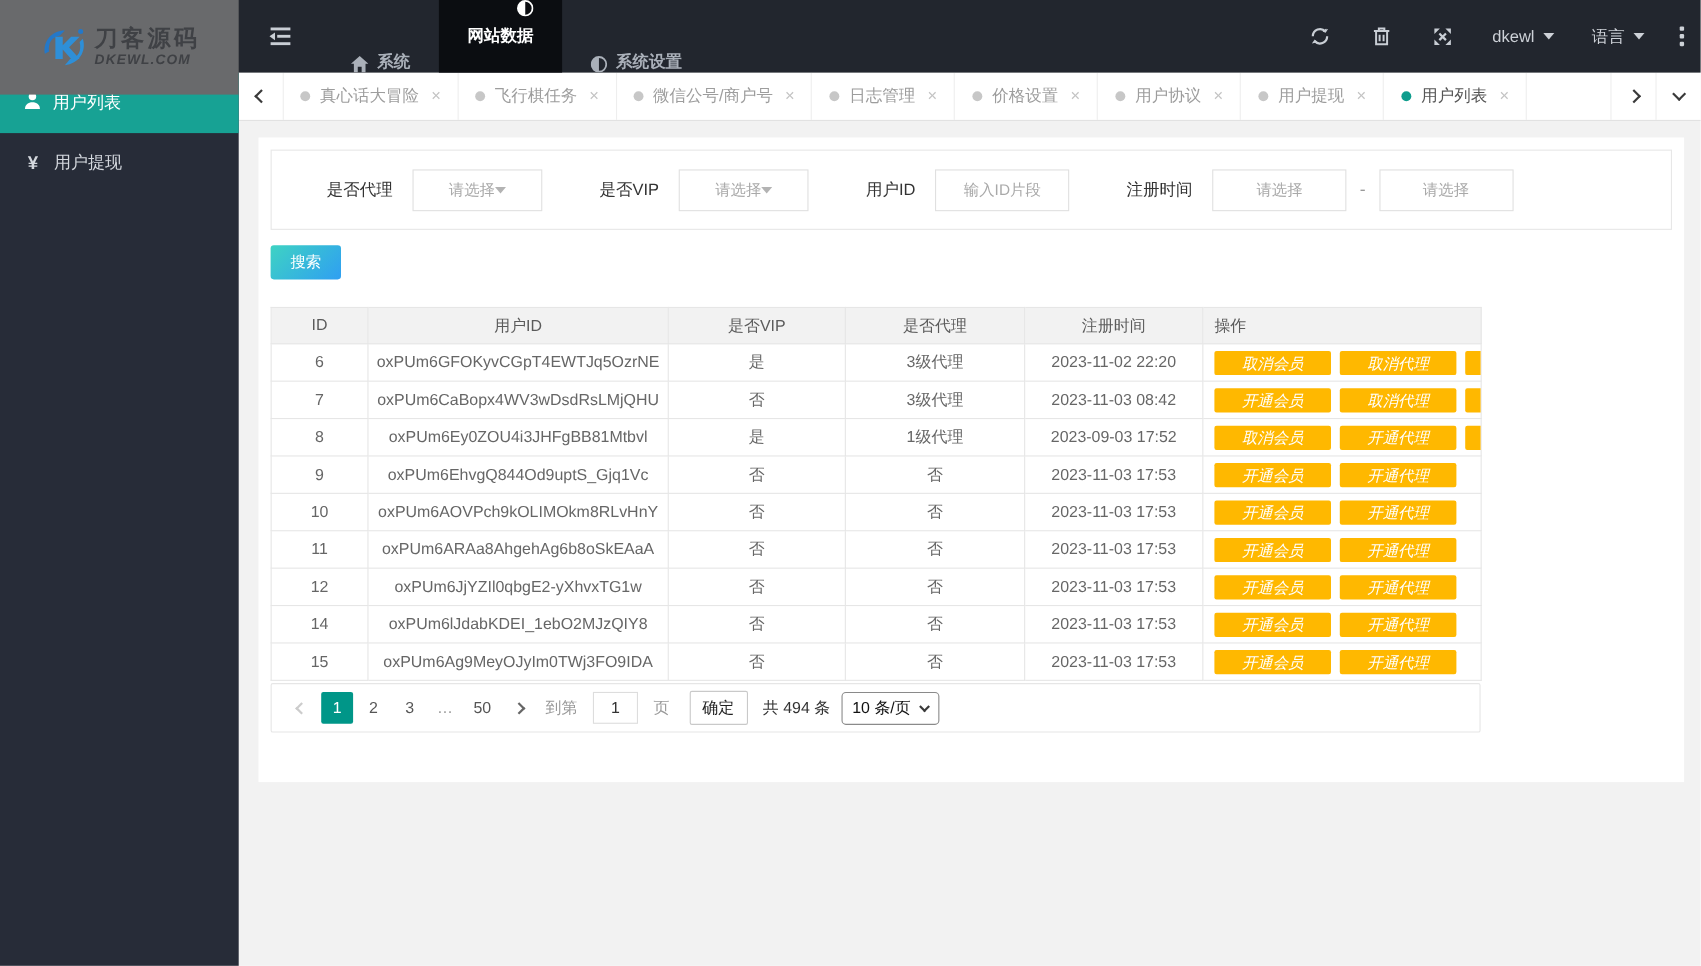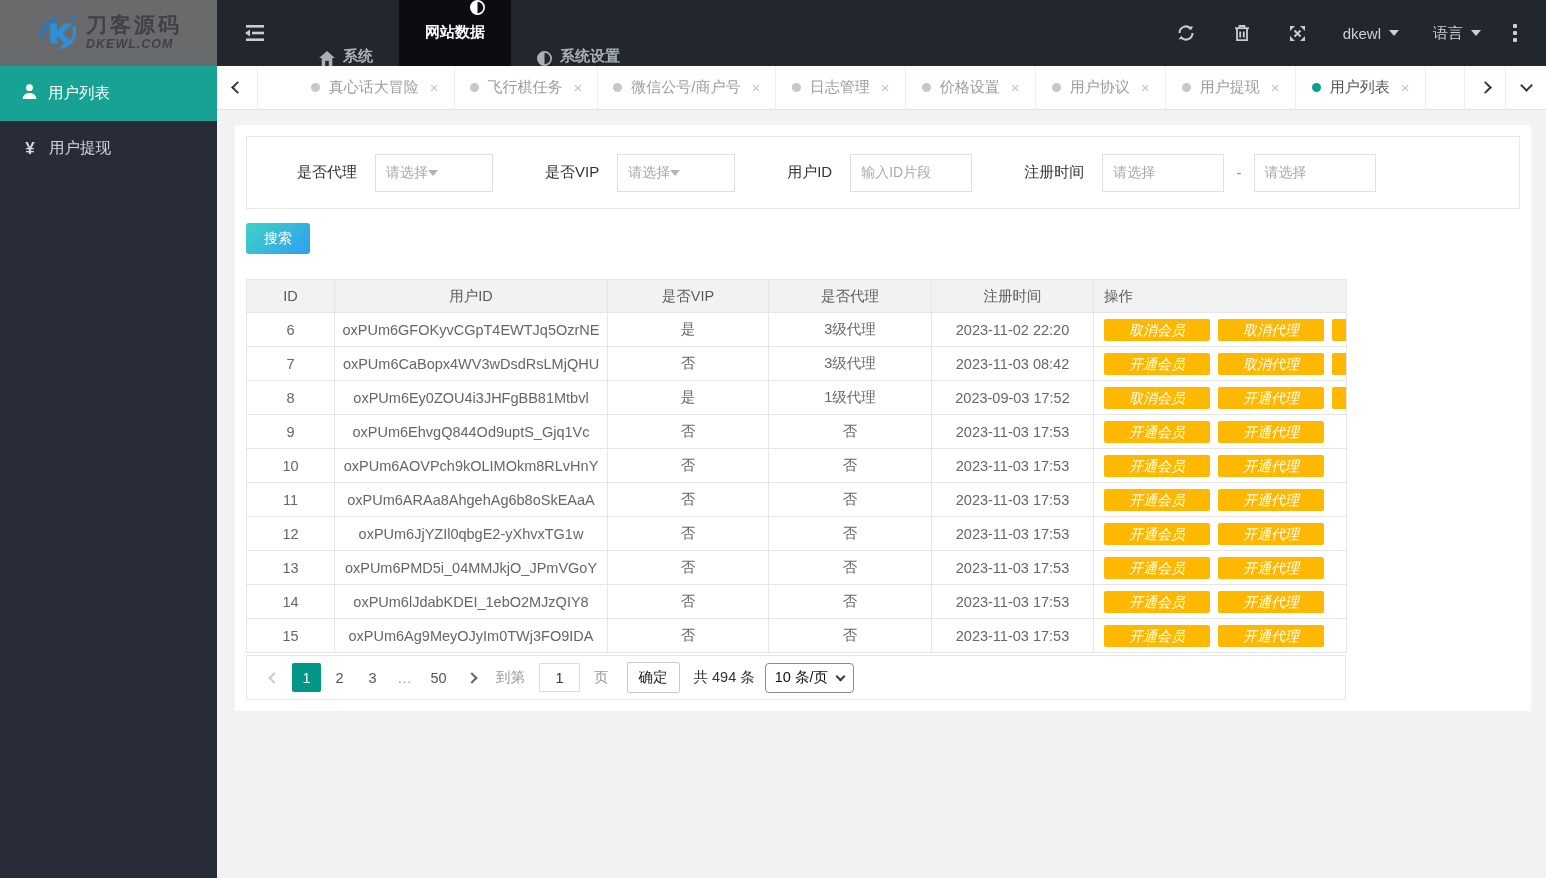--- a/index.html
+++ b/index.html
@@ -4,62 +4,62 @@
 <style>
   * { box-sizing: border-box; }
   html,body { margin:0; padding:0; }
   body {
     width:1546px; height:878px; overflow:hidden; position:relative;
     font-family:"Liberation Sans","DejaVu Sans",sans-serif;
     background:#f2f2f2; color:#333;
   }
   
   .topbar { position:absolute; top:0; left:0; right:0; height:66px; background:#22262e; display:flex; z-index:5; }
-  .logo { width:217px; height:66px; background:#696a6c; display:flex; align-items:center; justify-content:center; gap:5px; flex:none; }
+  .logo { width:217px; height:86px; background:#696a6c; display:flex; align-items:center; justify-content:center; gap:5px; flex:none; }
   .logo-mark { width:46px; height:46px; flex:none; }
   .logo-text { line-height:1; }
   .logo-title { font-size:21px; font-weight:bold; color:#3f4145; letter-spacing:3px; font-family:"Liberation Serif",serif; }
   .logo-sub { font-size:12.5px; font-weight:bold; font-style:italic; color:#3f4145; margin-top:2px; letter-spacing:1px; }
   .nav { flex:1; display:flex; align-items:stretch; }
   .nav-toggle { width:76px; display:flex; align-items:center; justify-content:center; cursor:pointer; }
   .nav-item { display:flex; align-items:flex-end; gap:8px; padding:0 26px; font-size:15px; font-weight:bold; color:#aab0b9; cursor:pointer; }
   .nav-item.active { background:#0b0d11; color:#fff;flex-direction:column; }
   .nav-item svg { display:block; }
-  .top-right { margin-left:auto; display:flex; gap:0; padding-right:14px; }
+  .top-right { margin-left:auto; display:flex; gap:0; }
   .top-icon-btn { width:56px; height:66px; display:flex; align-items:center; justify-content:center; cursor:pointer; }
   .top-dd { display:flex; align-items:center; gap:8px; color:#cdd1d7; font-size:15px; padding:0 17px; cursor:pointer; height:66px; }
   .caret-down { width:0; height:0; border-left:5px solid transparent; border-right:5px solid transparent; border-top:6px solid #cdd1d7; }
   .kebab { width:34px; height:66px; display:flex; flex-direction:column; gap:3px; align-items:center; justify-content:center; cursor:pointer; }
   .kebab i { width:4px; height:4px; background:#cdd1d7; border-radius:1px; }
   
   .sidebar { position:absolute; top:66px; left:0; bottom:0; width:217px; background:#272c38; z-index:4; }
   .side-item { height:55px; display:flex; align-items:center; gap:10px; padding-left:21px; color:#d4d8de; font-size:15.5px; cursor:pointer; }
   .side-item.active { background:#17a294; color:#fff; }
   .side-item .yen { font-size:17px; font-weight:bold; width:18px; text-align:center; }
   .side-item svg { flex:none; }
   
   .tabbar { position:absolute; top:66px; left:217px; right:0; height:44px; background:#fff; border-bottom:1px solid #e2e2e2; display:flex; align-items:stretch; z-index:3; }
   .tab-arrow { width:41px; flex:none; display:flex; align-items:center; justify-content:center; border-right:1px solid #eee; cursor:pointer; }
   .tab-arrow.rb { border-right:none; border-left:1px solid #eee; }
-  .tabs-wrap { flex:1; display:flex; align-items:stretch; overflow:hidden;justify-content:center; }
+  .tabs-wrap { flex:1; display:flex; align-items:stretch; overflow:hidden; }
   .tab { display:flex; align-items:center; justify-content:center; gap:9px; padding:0 15px; min-width:130px; border-right:1px solid #eee; font-size:15px; color:#9d9d9d; cursor:pointer; white-space:nowrap; }
   .tab .dot { width:9px; height:9px; border-radius:50%; background:#c7c7c7; flex:none; }
   .tab.active { color:#555; }
   .tab.active .dot { background:#0f9d8d; }
   .tab .close { color:#c3c3c3; font-size:15px; margin-left:2px; }
   .chev { display:inline-block; width:9px; height:9px; border-left:2px solid #3a3a3a; border-bottom:2px solid #3a3a3a; }
   .chev.left  { transform:rotate(45deg); }
   .chev.right { transform:rotate(-135deg); }
   .chev.down  { transform:rotate(-45deg); margin-top:-4px; }
   
   .main { position:absolute; top:110px; left:217px; right:0; bottom:0; overflow:hidden; }
   .card { margin:15px 15px 0 18px; background:#fff; height:586px; padding:11px; }
   .filterbox { border:1px solid #e7e7e7; height:73px; display:flex; align-items:center; padding-left:50px; }
   .f-label { font-size:15px; color:#333; margin-right:18px; white-space:nowrap; }
-  .f-box { height:38px; border:1px solid #e0e0e0; background:#fff; display:flex; align-items:center; justify-content:flex-start; padding:0 10px; color:#a9a9a9; font-size:14px; }
+  .f-box { height:38px; border:1px solid #e0e0e0; background:#fff; display:flex; align-items:center; justify-content:center; padding:0 10px; color:#a9a9a9; font-size:14px; }
   .f-select { width:118px; }
   .f-input { width:122px; }
   .f-caret { width:0; height:0; border-left:5px solid transparent; border-right:5px solid transparent; border-top:6px solid #b3b3b3; }
   .f-group { display:flex; align-items:center; margin-right:52px; }
   .f-dash { color:#999; margin:0 12px; }
   .search-btn { margin-top:14px; width:64px; height:31px; border:none; border-radius:3px; background:linear-gradient(135deg,#3ed3c3,#2f9ff2); color:#fff; font-size:14px; cursor:pointer; display:block; }
   
   table.data { border-collapse:collapse; margin-top:25px; table-layout:fixed; width:1100px; }
   table.data th, table.data td { border:1px solid #e6e6e6; font-weight:normal; font-size:14.5px; }
   table.data th { background:#f2f2f2; height:33px; color:#5b5b5b; text-align:center; }
@@ -356,28 +356,20 @@
           </tr>
           <tr>
             <td>12</td>
             <td>oxPUm6JjYZIl0qbgE2-yXhvxTG1w</td>
             <td class="red">否</td>
             <td class="red">否</td>
             <td>2023-11-03 17:53</td>
             <td class="ops"><span class="op-btn">开通会员</span><span class="op-btn">开通代理</span></td>
           </tr>
           <tr>
-            <td>13</td>
-            <td>oxPUm6PMD5i_04MMJkjO_JPmVGoY</td>
-            <td class="red">否</td>
-            <td class="red">否</td>
-            <td>2023-11-03 17:53</td>
-            <td class="ops"><span class="op-btn">开通会员</span><span class="op-btn">开通代理</span></td>
-          </tr>
-          <tr>
             <td>14</td>
             <td>oxPUm6lJdabKDEI_1ebO2MJzQIY8</td>
             <td class="red">否</td>
             <td class="red">否</td>
             <td>2023-11-03 17:53</td>
             <td class="ops"><span class="op-btn">开通会员</span><span class="op-btn">开通代理</span></td>
           </tr>
           <tr>
             <td>15</td>
             <td>oxPUm6Ag9MeyOJyIm0TWj3FO9IDA</td>

